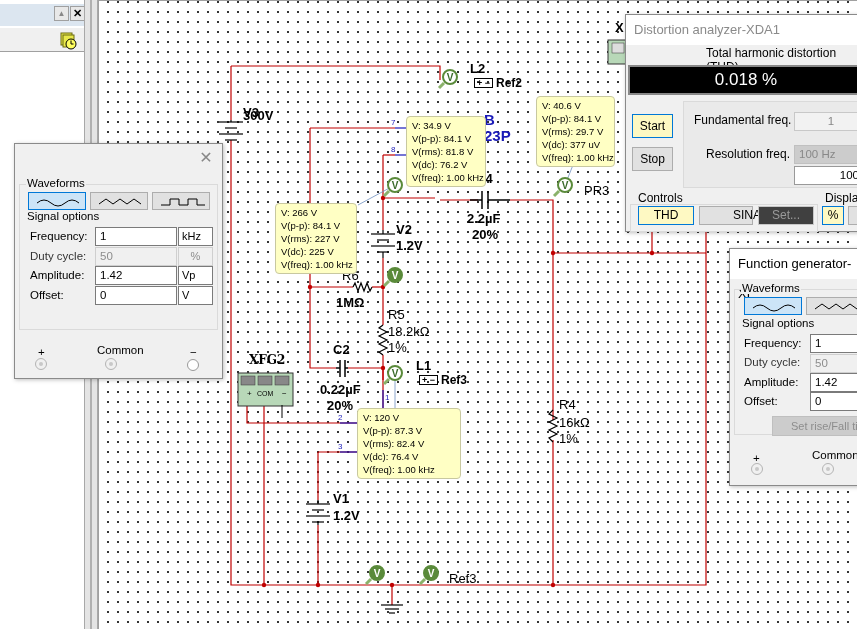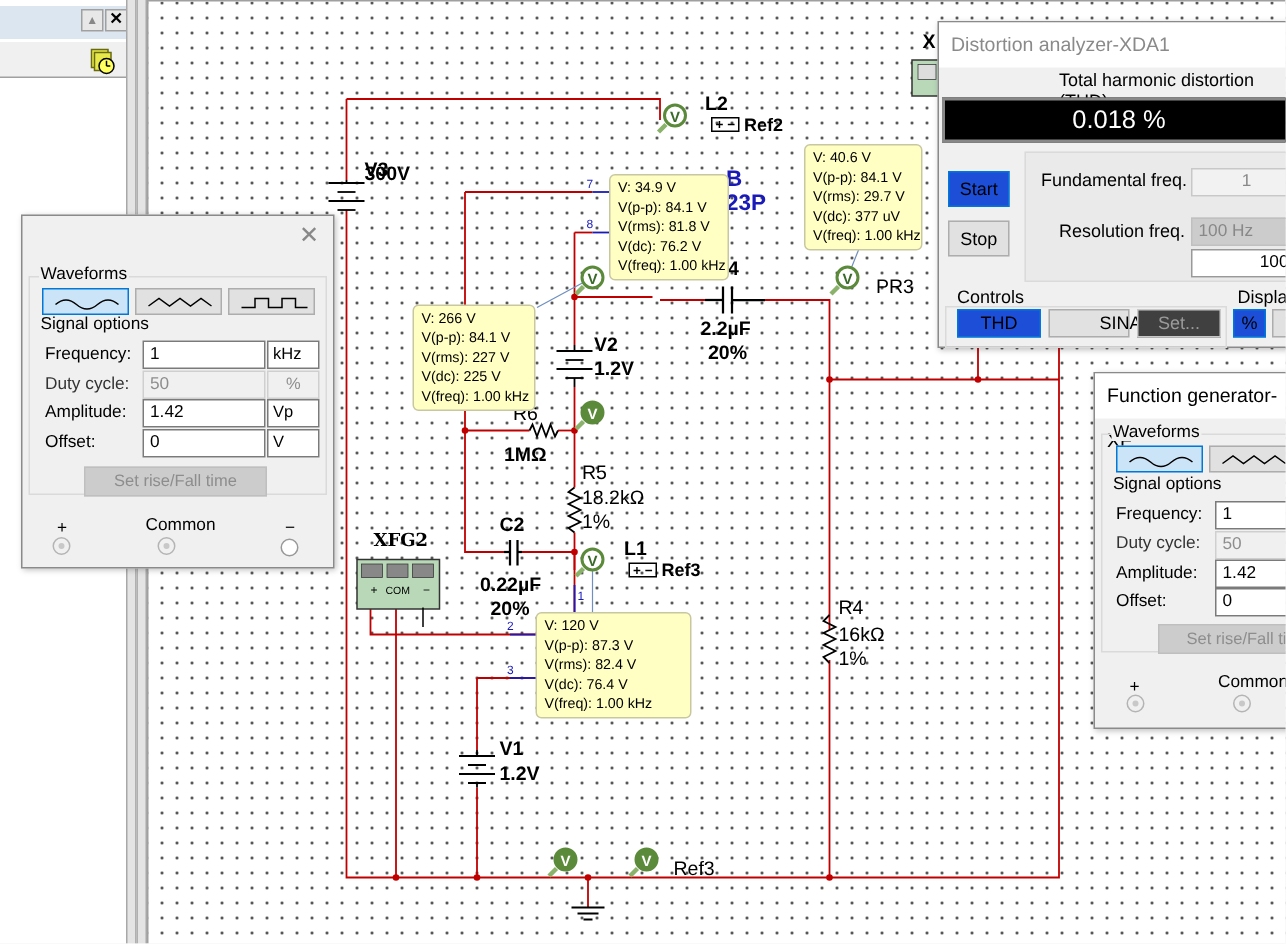--- a/index.html
+++ b/index.html
@@ -52,21 +52,21 @@
   .field { position: absolute; height: 19px; background: #fff; border: 1px solid #7a7a7a; font-size: 11.5px; line-height: 17px; padding-left: 4px; }
   .field.dis { background: #f0f0f0; border-color: #cfcfcf; color: #8d8d8d; }
   .unit { position: absolute; height: 19px; background: #fff; border: 1px solid #7a7a7a; font-size: 11px; line-height: 17px; padding-left: 3px; }
   .unit.dis { background: #f0f0f0; border-color: #cfcfcf; color: #8d8d8d; text-align: center; padding-left: 0; }
   .btn-dis { position: absolute; height: 20px; background: #cccccc; border: 1px solid #bfbfbf; color: #8d8d8d; font-size: 11px; line-height: 18px; text-align: center; }
   .term-lbl { position: absolute; font-size: 11.5px; }
   .radio { position: absolute; width: 12px; height: 12px; border-radius: 50%; border: 1px solid #b4b4b4; background: #f0f0f0; }
   .radio.dot::after { content: ""; position: absolute; left: 3px; top: 3px; width: 4px; height: 4px; border-radius: 50%; background: #c8c8c8; }
   .radio.white { background: #fff; border-color: #999; }
   .da-btn { position: absolute; height: 24px; background: #e1e1e1; border: 1px solid #adadad; font-size: 12px; line-height: 22px; text-align: center; }
-  .da-btn.sel { background: #1d4ed8; border-color: #0078d7; }
+  .da-btn.sel { background: #fef9c3; border-color: #0078d7; }
   .da-btn.dis { color: #9a9a9a; background: #404040; border-color: #c8c8c8; }
 </style>
 </head>
 <body>
 
 <div class="left-panel">
   <div class="titlebar"></div>
   <div class="btn-up">▲</div>
   <div class="btn-x">✕</div>
   <div class="toolarea"></div>
@@ -354,21 +354,20 @@
   <div class="unit" style="left:163px;top:83px;width:35px;">kHz</div>
   <div class="frow-lbl dim" style="left:15px;top:106px;">Duty cycle:</div>
   <div class="field dis" style="left:80px;top:103px;width:82px;">50</div>
   <div class="unit dis" style="left:163px;top:103px;width:35px;">%</div>
   <div class="frow-lbl" style="left:15px;top:125px;">Amplitude:</div>
   <div class="field" style="left:80px;top:122px;width:82px;">1.42</div>
   <div class="unit" style="left:163px;top:122px;width:35px;">Vp</div>
   <div class="frow-lbl" style="left:15px;top:145px;">Offset:</div>
   <div class="field" style="left:80px;top:142px;width:82px;">0</div>
   <div class="unit" style="left:163px;top:142px;width:35px;">V</div>
-  <div class="btn-dis" style="left:41px;top:167px;width:122px;">Set rise/Fall time</div>
   <div class="term-lbl" style="left:23px;top:202px;">+</div>
   <div class="term-lbl" style="left:82px;top:200px;">Common</div>
   <div class="term-lbl" style="left:175px;top:202px;">−</div>
   <div class="radio dot" style="left:20px;top:214px;"></div>
   <div class="radio dot" style="left:90px;top:214px;"></div>
   <div class="radio white" style="left:172px;top:215px;"></div>
 </div>
 
 <div class="dlg" style="left:625px;top:14px;width:240px;height:218px;">
   <div class="dlg-title">Distortion analyzer-XDA1</div>

